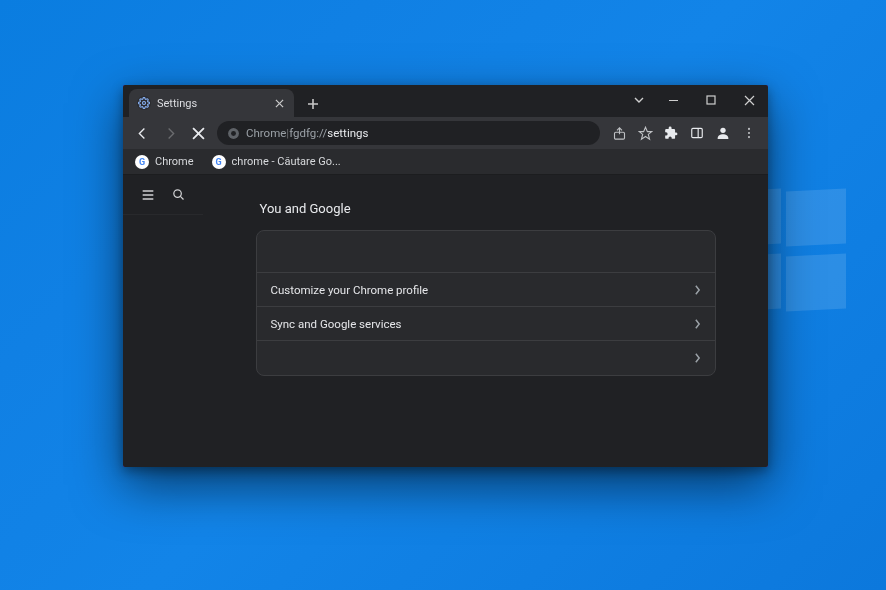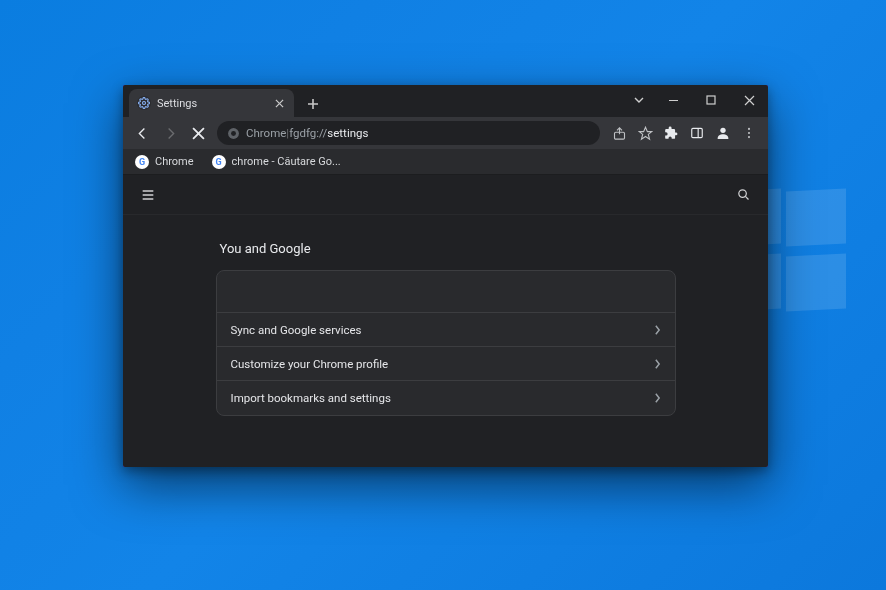--- a/index.html
+++ b/index.html
@@ -132,21 +132,21 @@
   }
   .gico{
     width:14px;height:14px;border-radius:50%;background:#fff;display:inline-flex;align-items:center;justify-content:center;font-weight:700;font-size:9px;color:#4285F4;
   }
 
   
   .content {
     flex:1;
     background: #202124;
     display:flex;
-    flex-direction:column;
+    flex-direction:row;
   }
   .settings-top {
     height: 40px;
     display:flex;
     align-items:center;
     padding: 0 10px;
     border-bottom: 1px solid rgba(255,255,255,0.04);
   }
   .hamb {
     width:30px;height:30px;display:flex;align-items:center;justify-content:center;color:#cfd0d2;border-radius:50%;
@@ -348,38 +348,37 @@
             <path d="M20 20 L15 15"></path>
           </svg>
       </div>
     </div>
 
     <div class="settings-body">
       <div class="panel-wrap">
         <div class="section-title">You and Google</div>
         <div class="card">
           <div class="blank"></div>
+          <div class="row">
+            <span>Customize your Chrome profile</span>
+            <span class="chev">
+              <svg width="7" height="10" viewBox="0 0 8 12" fill="none" stroke="#9aa0a6" stroke-width="1.8">
+                  <path d="M2 1 L6 6 L2 11"></path>
+                </svg>
+            </span>
+          </div>
           <div class="row">
             <span>Sync and Google services</span>
             <span class="chev">
               <svg width="7" height="10" viewBox="0 0 8 12" fill="none" stroke="#9aa0a6" stroke-width="1.8">
                   <path d="M2 1 L6 6 L2 11"></path>
                 </svg>
             </span>
           </div>
           <div class="row">
-            <span>Customize your Chrome profile</span>
-            <span class="chev">
-              <svg width="7" height="10" viewBox="0 0 8 12" fill="none" stroke="#9aa0a6" stroke-width="1.8">
-                  <path d="M2 1 L6 6 L2 11"></path>
-                </svg>
-            </span>
-          </div>
-          <div class="row">
-            <span>Import bookmarks and settings</span>
             <span class="chev">
               <svg width="7" height="10" viewBox="0 0 8 12" fill="none" stroke="#9aa0a6" stroke-width="1.8">
                   <path d="M2 1 L6 6 L2 11"></path>
                 </svg>
             </span>
           </div>
         </div>
       </div>
     </div>
   </div>

